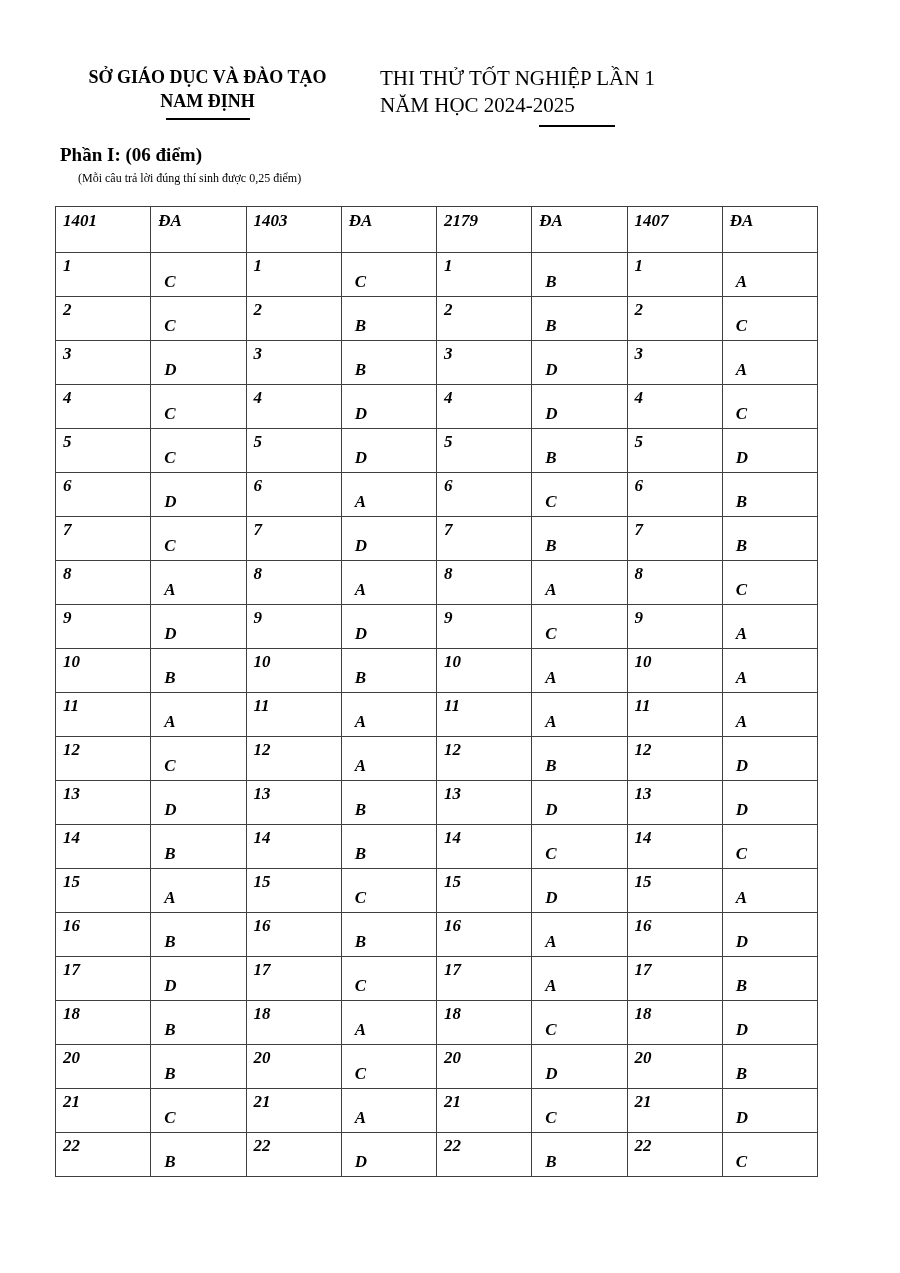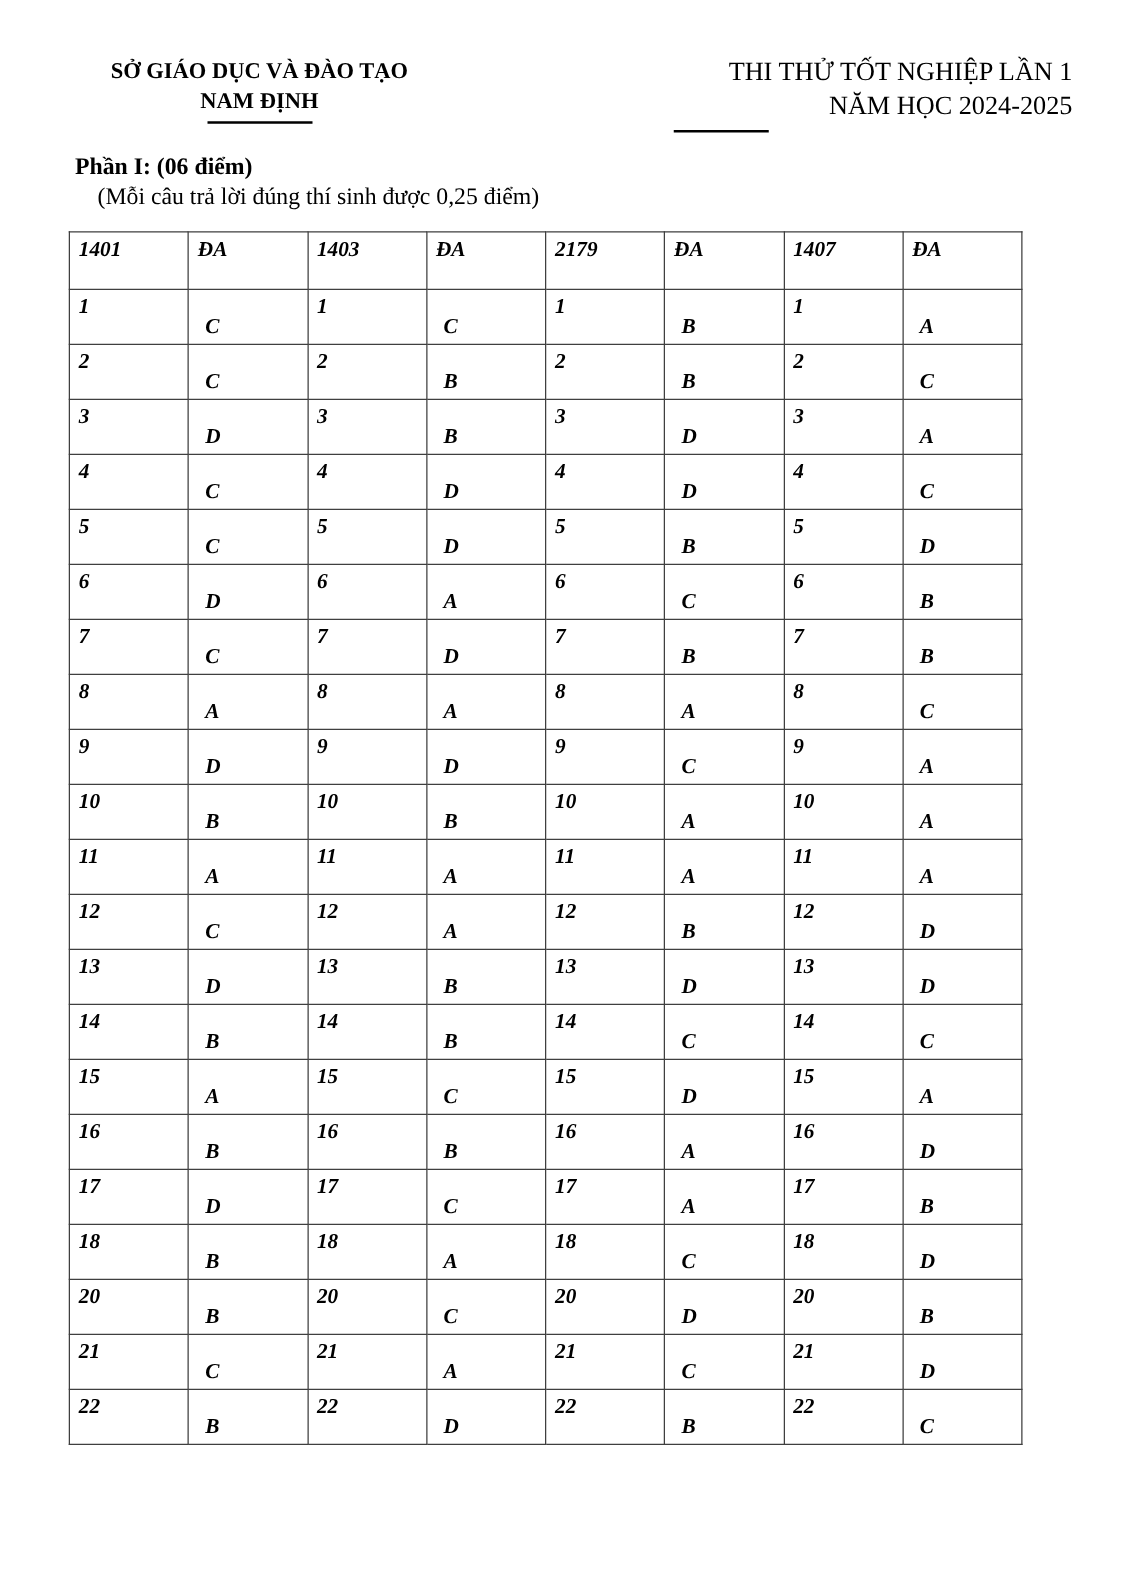--- a/index.html
+++ b/index.html
@@ -4,62 +4,62 @@
 <style>
   * { box-sizing: border-box; margin: 0; padding: 0; }
   html, body { background: #ffffff; }
   .page {
     width: 900px;
     height: 1273px;
     background: #ffffff;
     color: #000000;
     font-family: "Liberation Serif", "DejaVu Serif", serif;
     position: relative;
-    padding-top: 44px;
+    padding-top: 65px;
     overflow: hidden;
   }
   .doc-header { display: flex; align-items: flex-start; }
   .org-block {
     width: 305px;
     margin-left: 55px;
     text-align: center;
     font-weight: bold;
     font-size: 18px;
     line-height: 24px;
   }
   .org-underline {
     width: 84px;
     border-top: 2px solid #000;
     margin: 5px auto 0;
   }
   .title-block {
     width: 478px;
     margin-left: 20px;
-    text-align: right;
+    text-align: left;
     font-size: 21px;
     line-height: 27px;
   }
   .title-line3 { font-weight: bold; font-size: 22px; }
   .title-underline {
     width: 76px;
     border-top: 2px solid #000;
     margin: 6px auto 0;
     position: relative;
     left: -42px;
   }
   .section-title {
     margin: 16px 0 0 60px;
     font-weight: bold;
     font-size: 19px;
     line-height: 23px;
     font-family: Liberation Serif, serif;
   }
   .section-note {
     margin: 1px 0 16px 78px;
-    font-size: 19px;
+    font-size: 12px;
     line-height: 23px;
   }
   table.answer-table {
     border-collapse: collapse;
     table-layout: fixed;
     width: 763px;
     margin: 3px 0 0 55px;
     font-size: 17px;
     font-weight: bold;
     font-style: italic;

